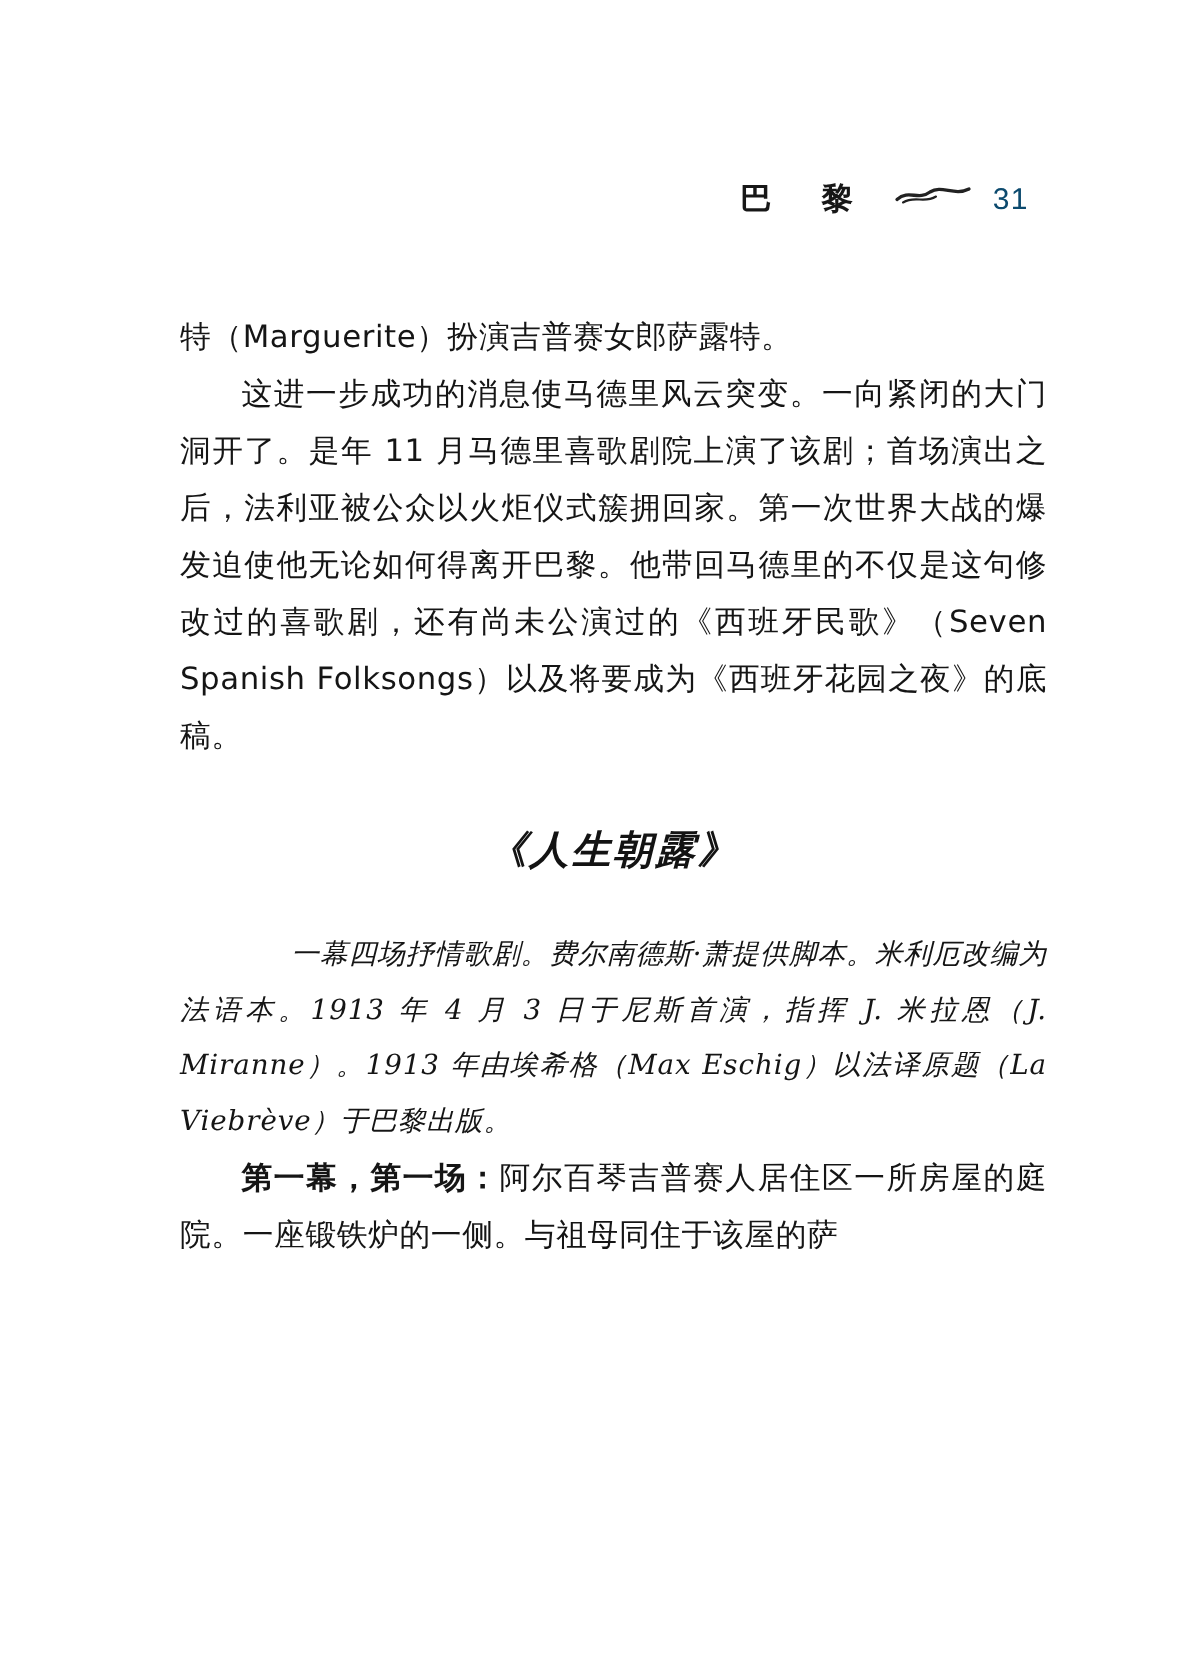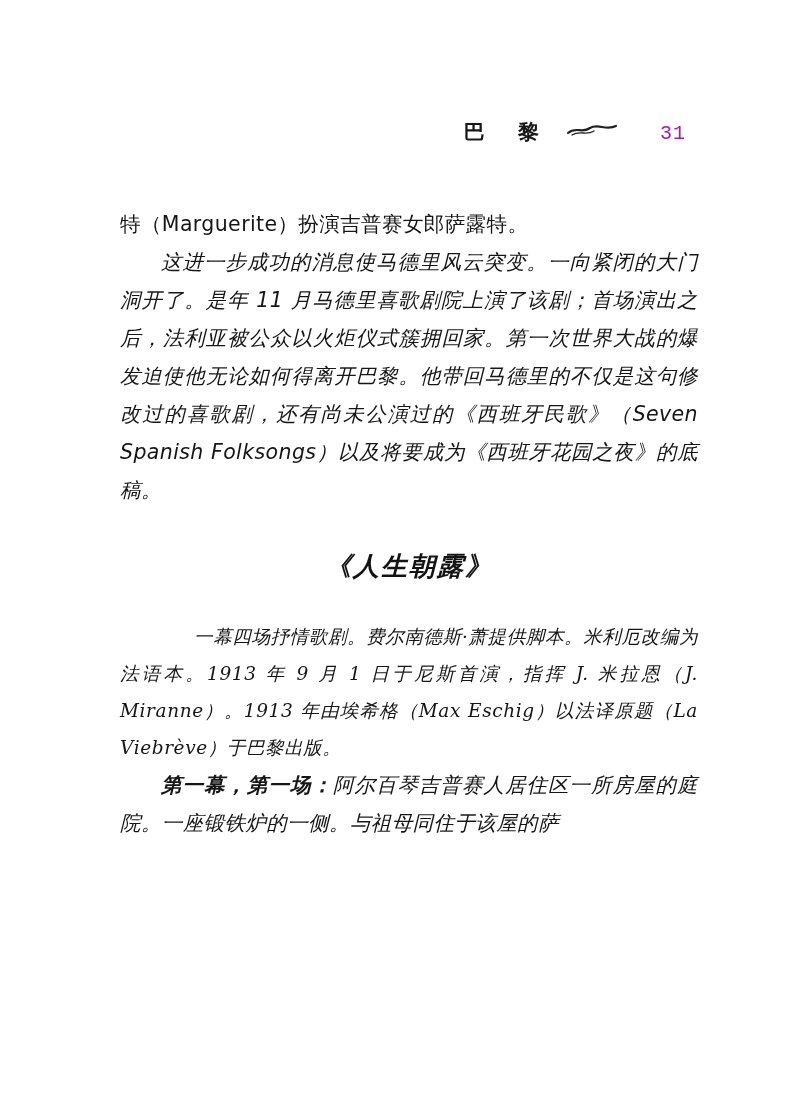--- a/index.html
+++ b/index.html
@@ -49,25 +49,24 @@
   }
   .header-rule {
     display: inline-block;
     width: 52px;
     height: 12px;
     position: relative;
     top: -3px;
   }
   .header-rule svg { display: block; }
   .header-page {
-    font-family: Liberation Mono, monospace;
+    font-family: Liberation Sans, sans-serif;
     font-size: 20px;
-    color: #a21caf;
+    color: #0c4a6e;
     letter-spacing: 1px;
-    margin-left: 28px;
   }
 
   
   .content {
     position: absolute;
     left: 120px;
     top: 205px;
     width: 578px;
   }
 
@@ -80,21 +79,20 @@
     text-justify: inter-ideograph;
     color: #151515;
     letter-spacing: 0.4px;
   }
 
   .p-cont {
     text-indent: 0;
   }
   .p-indent {
     text-indent: 41px;
-    font-style: italic;
   }
 
   
   .section-title {
     text-align: center;
     font-family: "DejaVu Serif", serif;
     font-size: 26px;
     font-weight: bold;
     letter-spacing: 2px;
     color: #131313;
@@ -155,21 +153,21 @@
 
   <div class="content">
 
     <p class="p-cont">特（Marguerite）扮演吉普赛女郎萨露特。</p>
 
     <p class="p-indent">这进一步成功的消息使马德里风云突变。一向紧闭的大门洞开了。是年 11 月马德里喜歌剧院上演了该剧；首场演出之后，法利亚被公众以火炬仪式簇拥回家。第一次世界大战的爆发迫使他无论如何得离开巴黎。他带回马德里的不仅是这句修改过的喜歌剧，还有尚未公演过的《西班牙民歌》（Seven Spanish Folksongs）以及将要成为《西班牙花园之夜》的底稿。</p>
 
     <div class="section-title">《人生朝露》</div>
 
     <div class="blurb">
-      <p class="p-indent">一幕四场抒情歌剧。费尔南德斯·萧提供脚本。米利厄改编为法语本。1913 年 9 月 1 日于尼斯首演，指挥 J. 米拉恩（J. Miranne）。1913 年由埃希格（Max Eschig）以法译原题（La Viebrève）于巴黎出版。</p>
+      <p class="p-indent">一幕四场抒情歌剧。费尔南德斯·萧提供脚本。米利厄改编为法语本。1913 年 4 月 3 日于尼斯首演，指挥 J. 米拉恩（J. Miranne）。1913 年由埃希格（Max Eschig）以法译原题（La Viebrève）于巴黎出版。</p>
     </div>
 
 
     <p class="p-indent"><span class="bold">第一幕，第一场：</span><span>阿尔百琴吉普赛人居住区一所房屋的庭院。一座锻铁炉的一侧。与祖母同住于该屋的萨</span></p>
 
   </div>
 
 
 </div>
 

